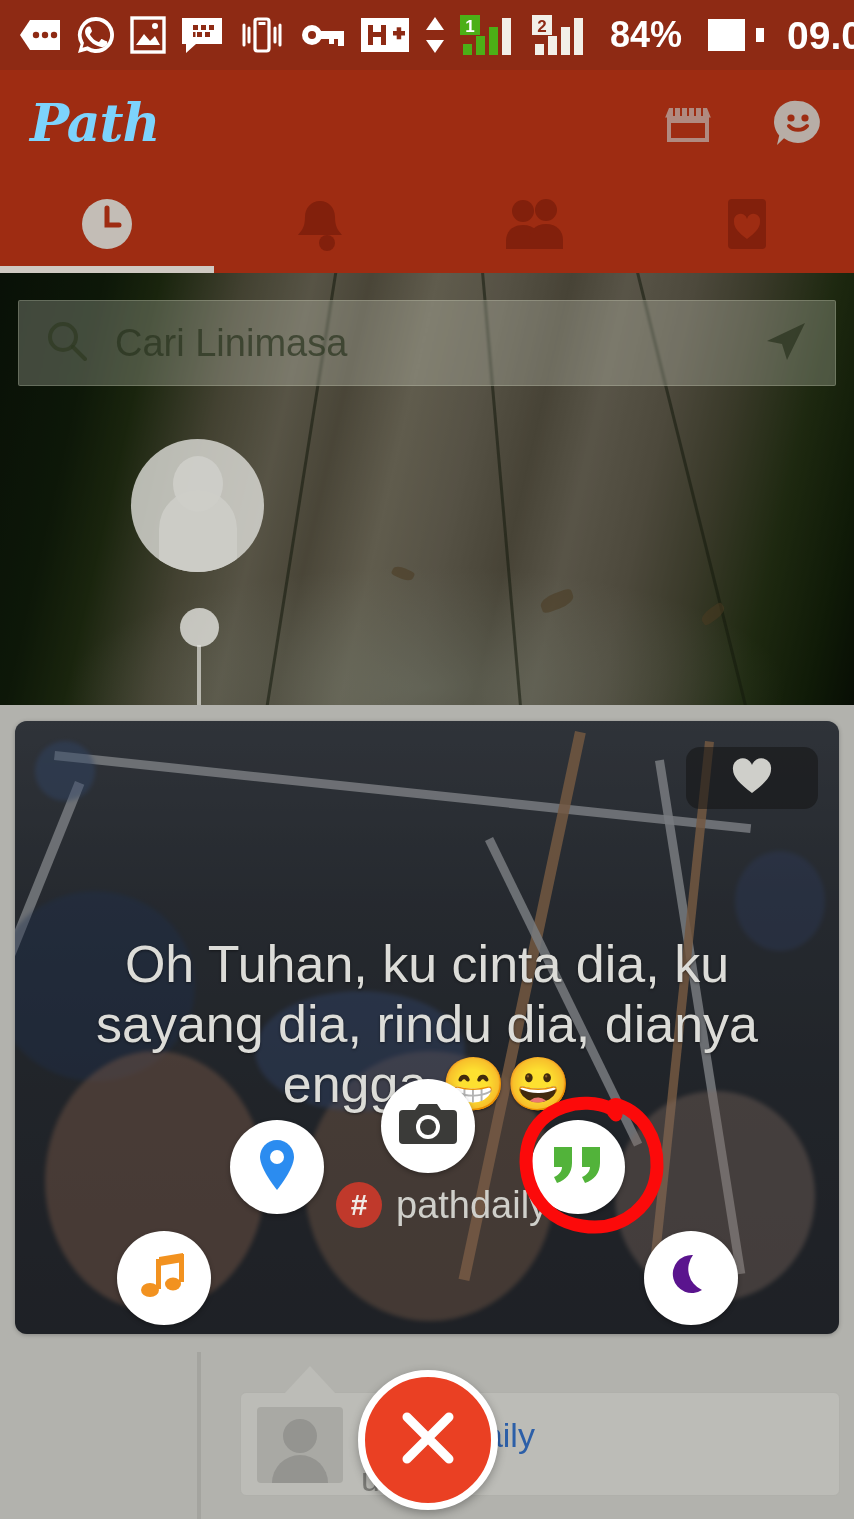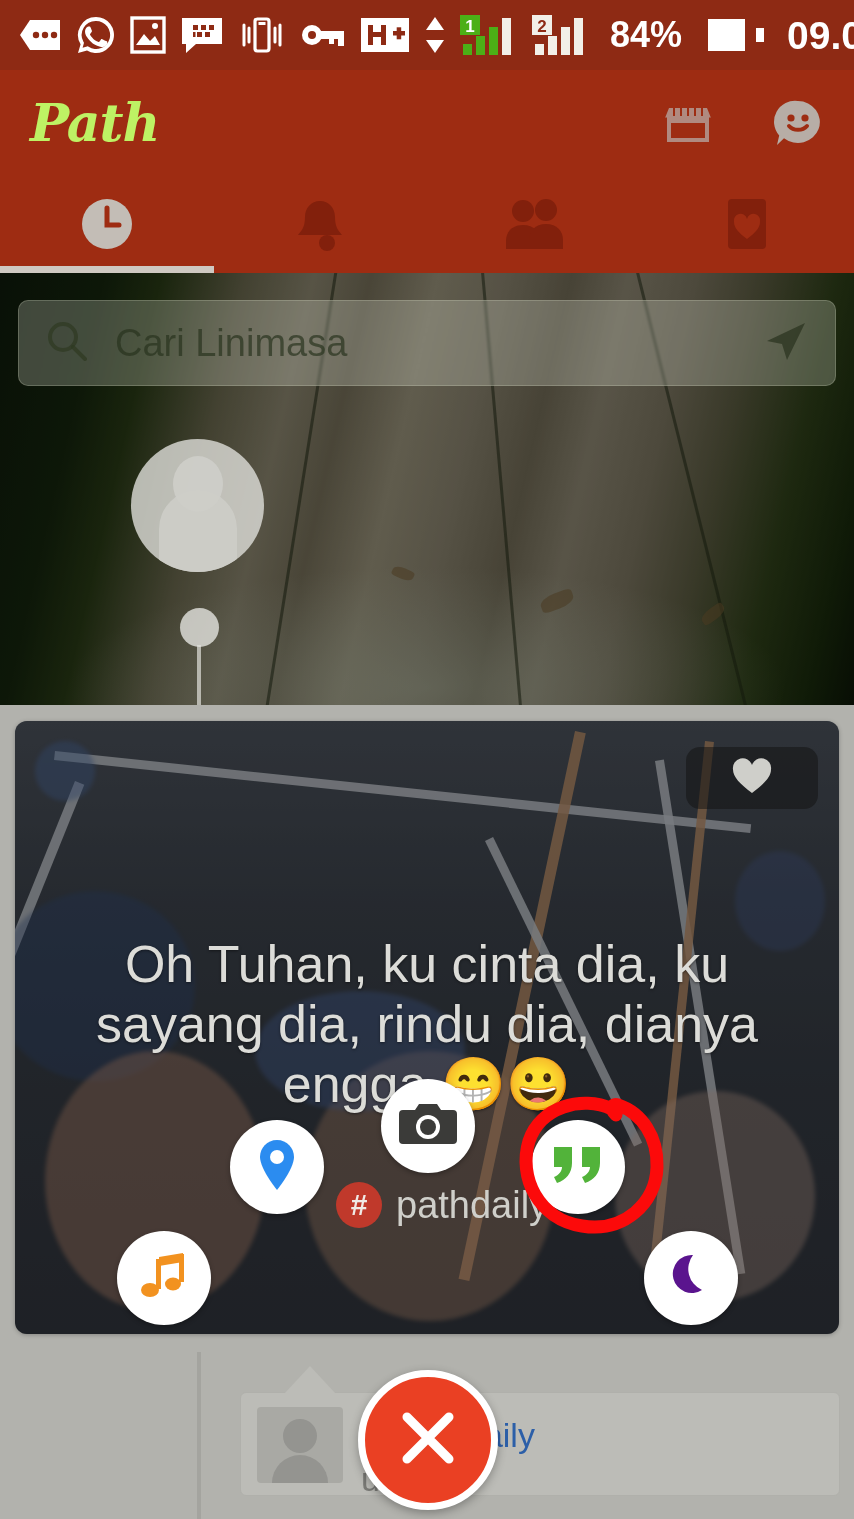--- a/index.html
+++ b/index.html
@@ -31,21 +31,21 @@
   
   #appbar {
     position:absolute; top:70px; left:0; width:854px; height:203px;
     background:#9e2c12; z-index:50;
   }
   #appbar-top {
     position:relative; height:105px;
     display:flex; align-items:center; padding:0 30px;
   }
   #path-logo {
-    color:#bef264; font-size:52px; font-weight:bold;
+    color:#7dd3fc; font-size:52px; font-weight:bold;
     font-family:"DejaVu Serif", serif; font-style:italic;
     letter-spacing:-1px; line-height:1;
   }
   #appbar-actions { margin-left:auto; display:flex; align-items:center; gap:58px; }
   .appbar-btn { width:52px; height:52px; display:flex; align-items:center; justify-content:center; }
 
   #tabbar { display:flex; height:98px; }
   .tab { flex:1; display:flex; align-items:center; justify-content:center;
     position:relative; }
   .tab-underline { position:absolute; bottom:0; left:0; width:100%;
@@ -71,21 +71,21 @@
   .plank-line { position:absolute; width:3px; height:150%;
     background:rgba(20,25,12,.55); top:-25%;
     transform-origin:center; }
   .leaf { position:absolute; background:#4a3a20; border-radius:50% 20% 50% 20%;
     opacity:.55; }
 
   #searchbar {
     position:absolute; top:27px; left:18px; width:818px; height:86px;
     background:rgba(225,228,212,.26);
     border:1px solid rgba(230,235,215,.22);
-    border-radius:10px;
+    border-radius:2px;
     display:flex; align-items:center; padding:0 26px;
     backdrop-filter:blur(1px);
   }
   #search-placeholder {
     color:rgba(40,50,30,.68); font-size:38px; margin-left:26px;
     font-weight:400;
   }
   #search-send { margin-left:auto; }
 
   #avatar-circle {

